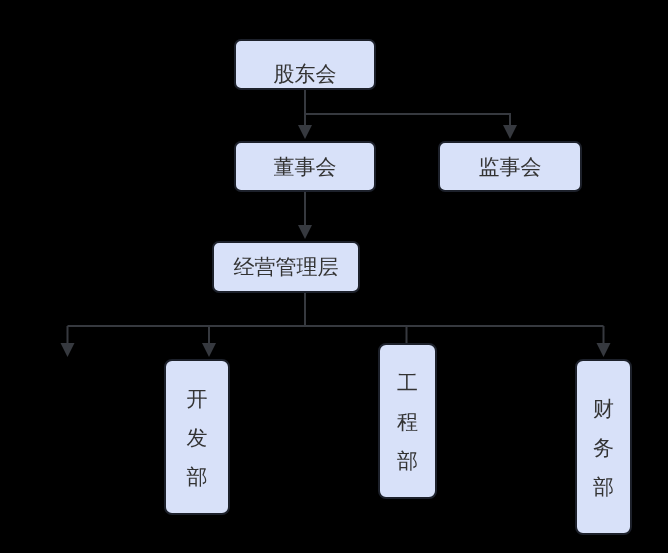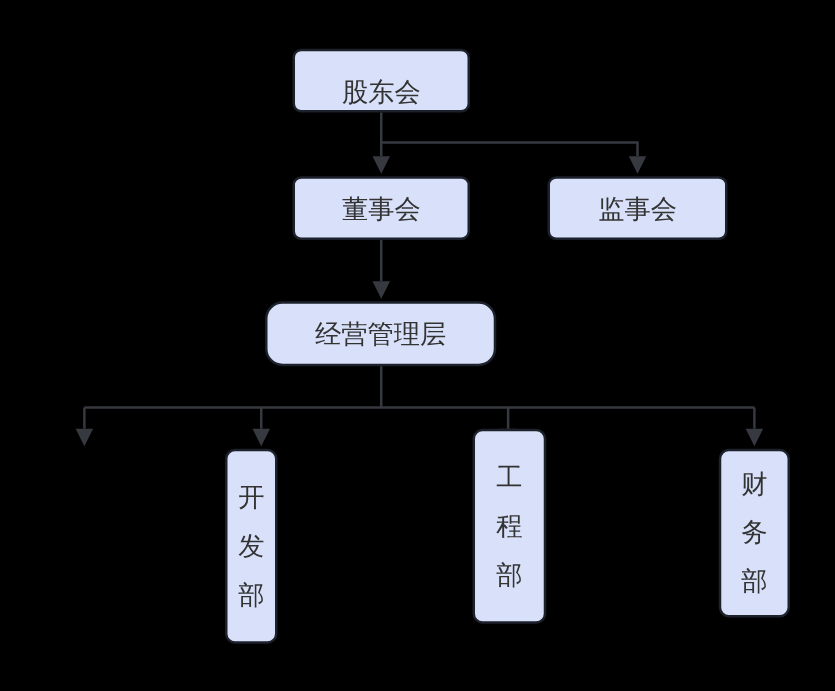--- a/index.html
+++ b/index.html
@@ -46,27 +46,27 @@
   }
   .node span {
     display: block;
     text-align: center;
     white-space: nowrap;
   }
   
   .n-shareholders { left: 234px; top: 39px;  width: 142px; height: 51px; align-items: flex-end; }
   .n-board        { left: 234px; top: 141px; width: 142px; height: 51px; }
   .n-supervisors  { left: 438px; top: 141px; width: 144px; height: 51px; }
-  .n-management   { left: 212px; top: 241px; width: 185px; height: 52px; border-radius: 14px; }
+  .n-management   { left: 212px; top: 241px; width: 148px; height: 52px; }
   
   .vertical { border-radius: 8px; }
   .n-general     { left: 39px;  top: 359px; width: 57px; height: 156px; }
-  .n-development { left: 180px; top: 359px; width: 42px; height: 156px; }
+  .n-development { left: 164px; top: 359px; width: 66px; height: 156px; }
   .n-engineering { left: 378px; top: 343px; width: 59px; height: 156px; }
-  .n-finance     { left: 575px; top: 359px; width: 57px; height: 135px; }
+  .n-finance     { left: 575px; top: 359px; width: 57px; height: 176px; }
   .vertical span {
     width: 1.2em;
     white-space: normal;
     word-break: break-all;
     line-height: 39px;
   }
 </style>
 </head>
 <body>
 

